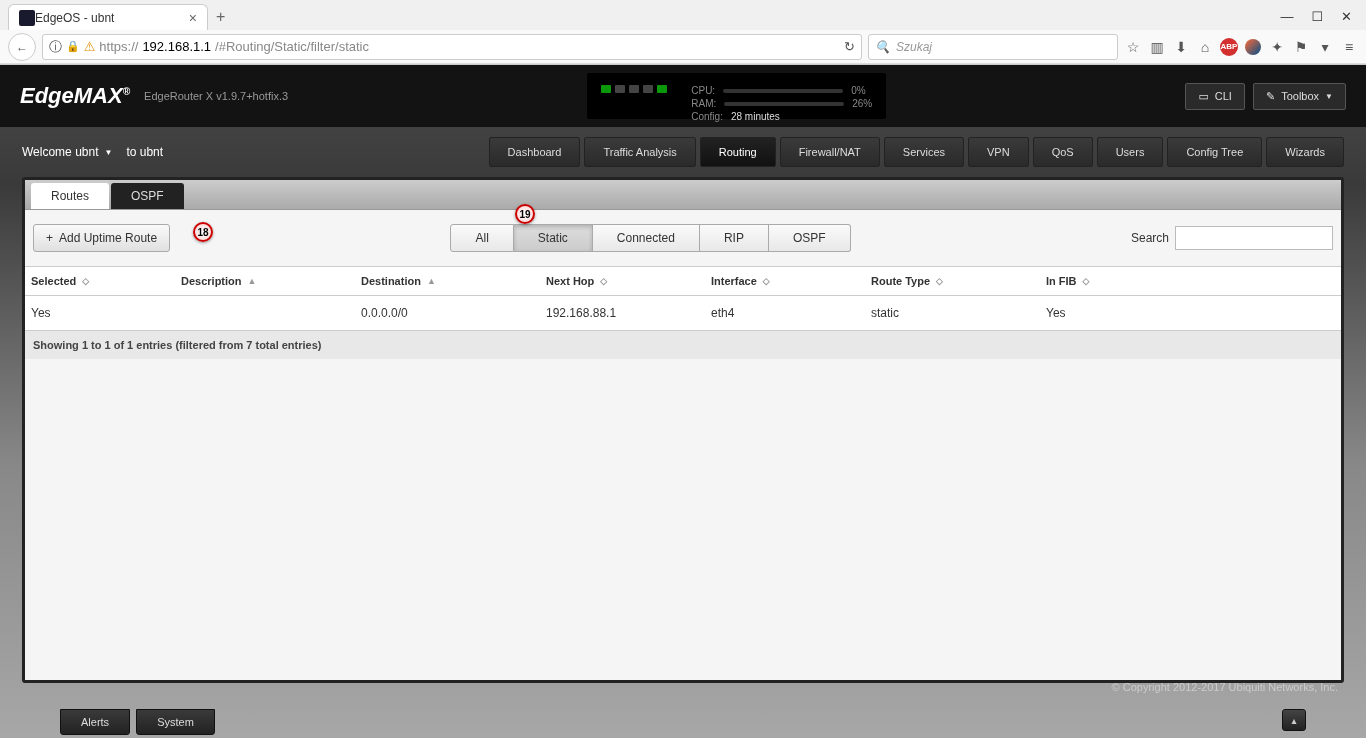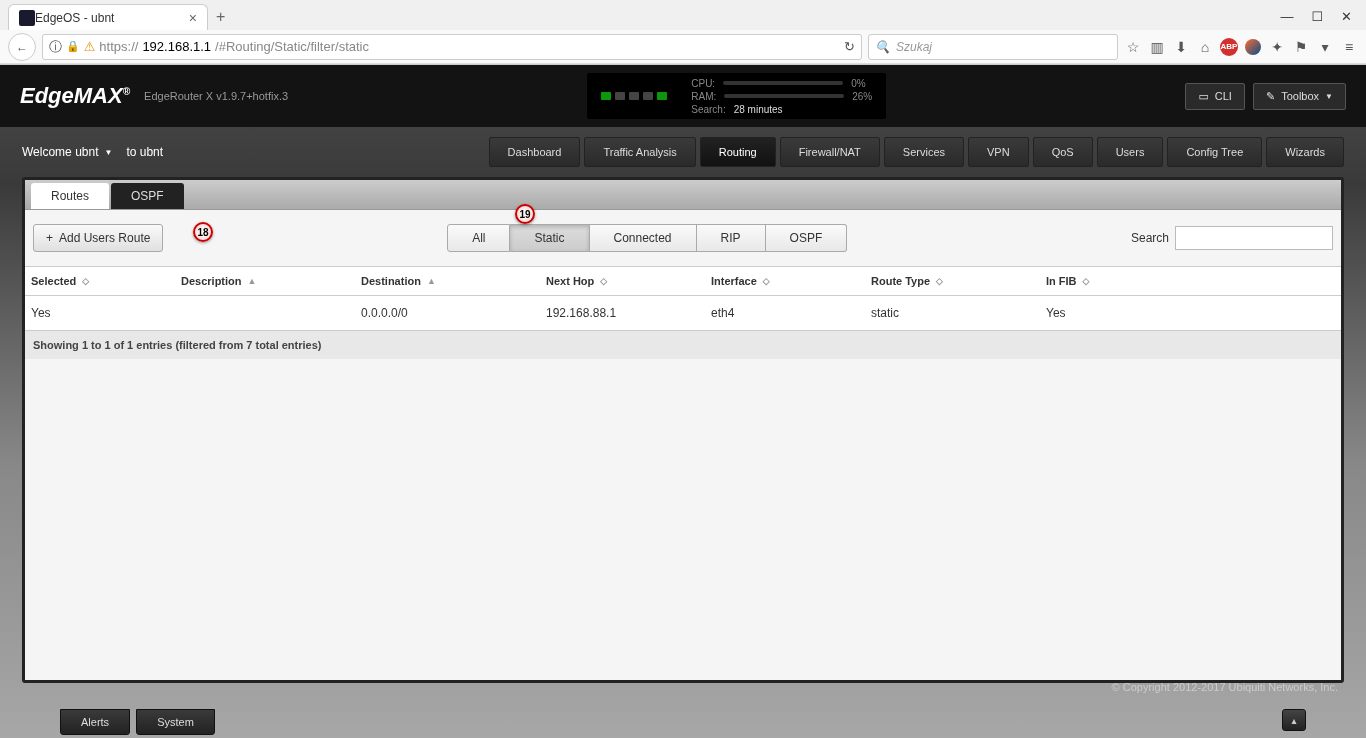--- a/index.html
+++ b/index.html
@@ -25,21 +25,21 @@
 .toolbar-icon { width:18px; height:18px; display:flex; align-items:center; justify-content:center; color:#555; font-size:14px; }
 .abp { background:#d32f2f; color:#fff; border-radius:50%; width:18px; height:18px; font-size:8px; font-weight:bold; display:flex; align-items:center; justify-content:center; }
 .circ { width:16px; height:16px; border-radius:50%; background:linear-gradient(135deg,#ff6b35,#004e89); }
 
 
 .app { background:linear-gradient(to bottom,#4a4a4a 0,#3a3a3a 120px,#888 400px,#aaa 700px); position:relative; height:674px; }
 .app-header { height:62px; background:#131313; display:flex; align-items:center; padding:0 20px; gap:14px; color:#ccc; }
 .logo { font-size:22px; font-style:italic; font-weight:bold; color:#fff; font-family:Georgia,serif; }
 .logo .max { font-weight:900; }
 .model { font-size:11px; color:#999; }
-.stats-box { margin-left:auto; background:#000; display:flex; align-items:center; padding:12px 14px; gap:24px; border-radius:2px; height:46px; }
+.stats-box { margin-left:auto; background:#000; display:flex; padding:12px 14px; gap:24px; border-radius:2px; height:46px; }
 .port-leds { display:flex; gap:4px; }
 .led { width:10px; height:8px; background:#0b980b; border-radius:1px; }
 .led.off { background:#444; }
 .stats { display:flex; flex-direction:column; gap:2px; font-size:10px; color:#888; }
 .statrow { display:flex; align-items:center; gap:8px; }
 .bar { width:120px; height:4px; background:#333; border-radius:2px; position:relative; }
 .bar-fill { height:100%; background:#0aa; border-radius:2px; }
 .hdrbtn { border:1px solid #555; background:#2a2a2a; color:#ddd; padding:6px 12px; border-radius:2px; font-size:11px; display:flex; align-items:center; gap:6px; }
 .hdrbtn .caret { font-size:8px; }
 
@@ -145,21 +145,21 @@
             <span>CPU:</span>
             <span class="bar"><span class="bar-fill" style="width:2%"></span></span>
             <span>0%</span>
           </div>
         <div class="statrow">
             <span>RAM:</span>
             <span class="bar"><span class="bar-fill" style="width:26%"></span></span>
             <span>26%</span>
           </div>
         <div class="statrow">
-            <span>Search:</span>
+            <span>Config:</span>
             <span style="color:#ddd;">28 minutes</span>
           </div>
       </div>
     </div>
     <div style="margin-left:auto;display:flex;gap:8px;">
       <div class="hdrbtn">
           <span>▭</span>
           <span>CLI</span>
         </div>
       <div class="hdrbtn">
@@ -192,21 +192,21 @@
 
   <div class="content-wrap">
     <div class="inner-tabbar">
       <div class="itab active">Routes</div>
       <div class="itab">OSPF</div>
     </div>
 
     <div class="toolbar-row">
       <div class="add-btn">
           <span>+</span>
-          <span>Add Users Route</span>
+          <span>Add Uptime Route</span>
         </div>
       <span class="callout" style="left:168px;top:12px;">18</span>
 
       <div class="filter-btns">
         <div class="fbtn">All</div>
         <div class="fbtn active">Static</div>
         <div class="fbtn">Connected</div>
         <div class="fbtn">RIP</div>
         <div class="fbtn">OSPF</div>
       </div>

